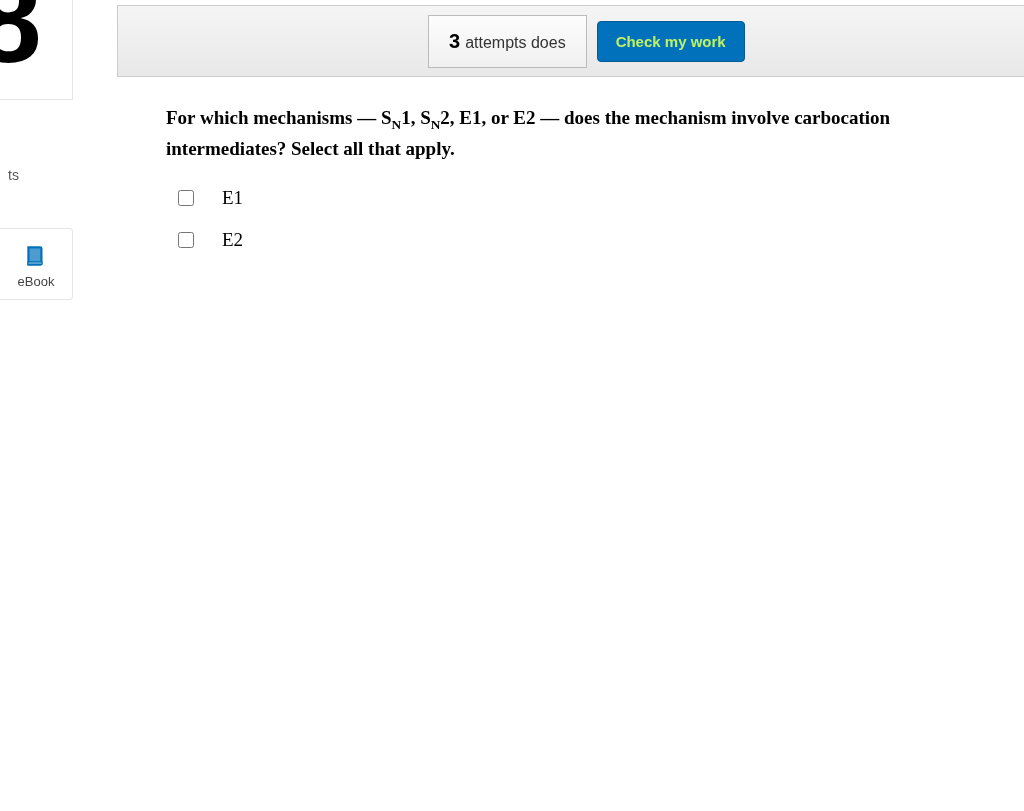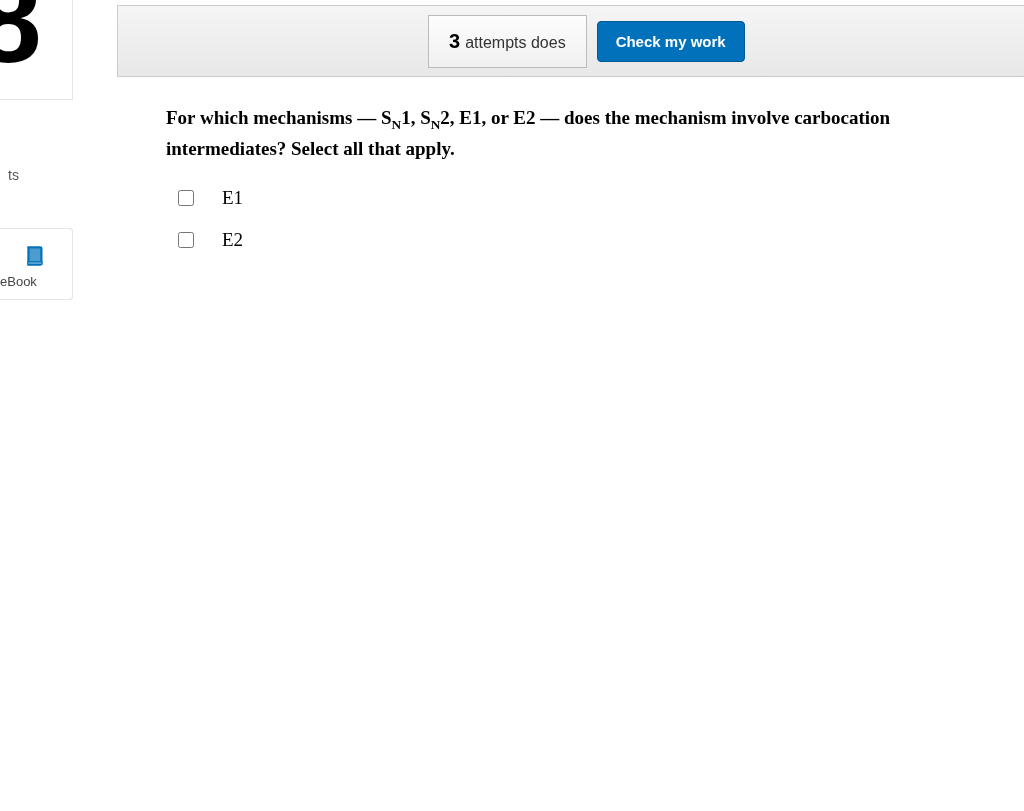--- a/index.html
+++ b/index.html
@@ -37,21 +37,21 @@
       align-items: baseline;
       gap: 5px;
     }
     .attempts-number {
       font-weight: bold;
       font-size: 20px;
       color: #000;
     }
     .check-btn {
       background: #0071ba;
-      color: #ffffff;
+      color: #bef264;
       border: 1px solid #005a94;
       border-radius: 4px;
       padding: 11px 18px;
       font-size: 15px;
       font-weight: bold;
       cursor: pointer;
     }
     
     
     .question-number {
@@ -90,20 +90,21 @@
       left: 0;
       top: 228px;
       width: 73px;
       border: 1px solid #e5e5e5;
       border-left: none;
       border-radius: 0 4px 4px 0;
       background: #fff;
     }
     .sidebar-item {
       padding: 14px 0 10px;
+      text-align: center;
       border-bottom: 1px solid #e5e5e5;
       cursor: pointer;
     }
     .sidebar-item:last-child { border-bottom: none; }
     .sidebar-item .label {
       font-size: 13px;
       color: #444;
       margin-top: 5px;
     }
     .icon-wrap { display: flex; justify-content: center; }

